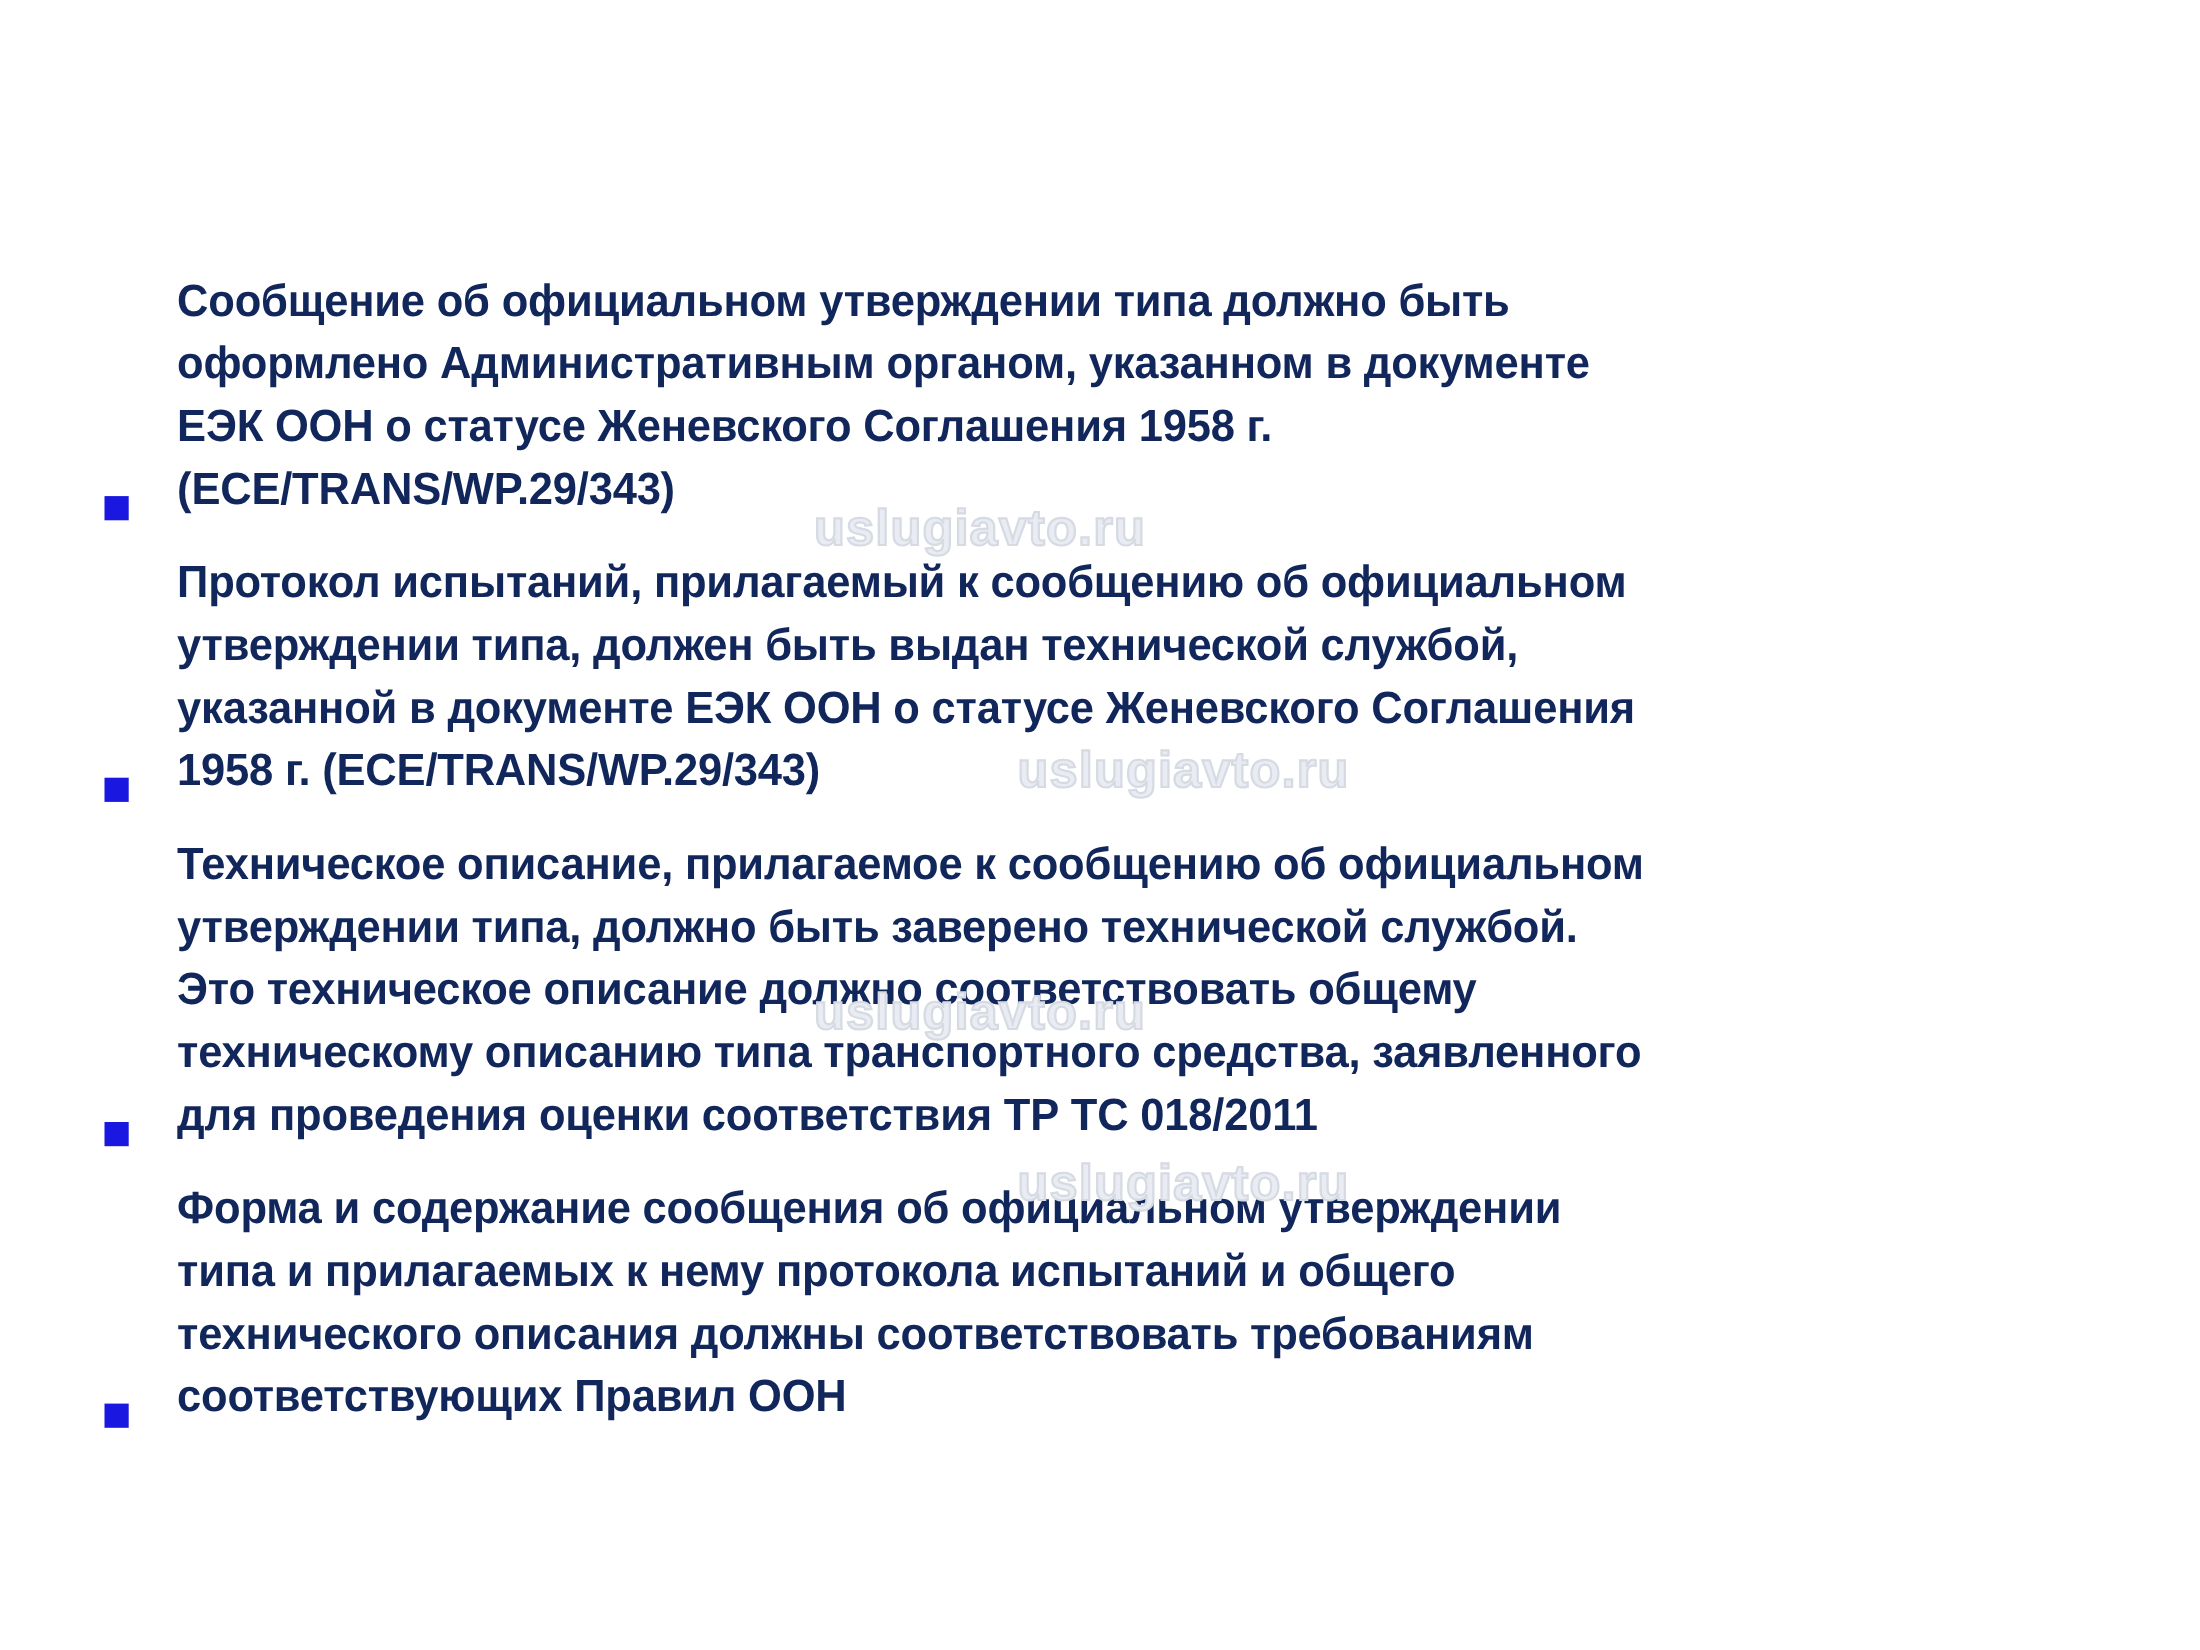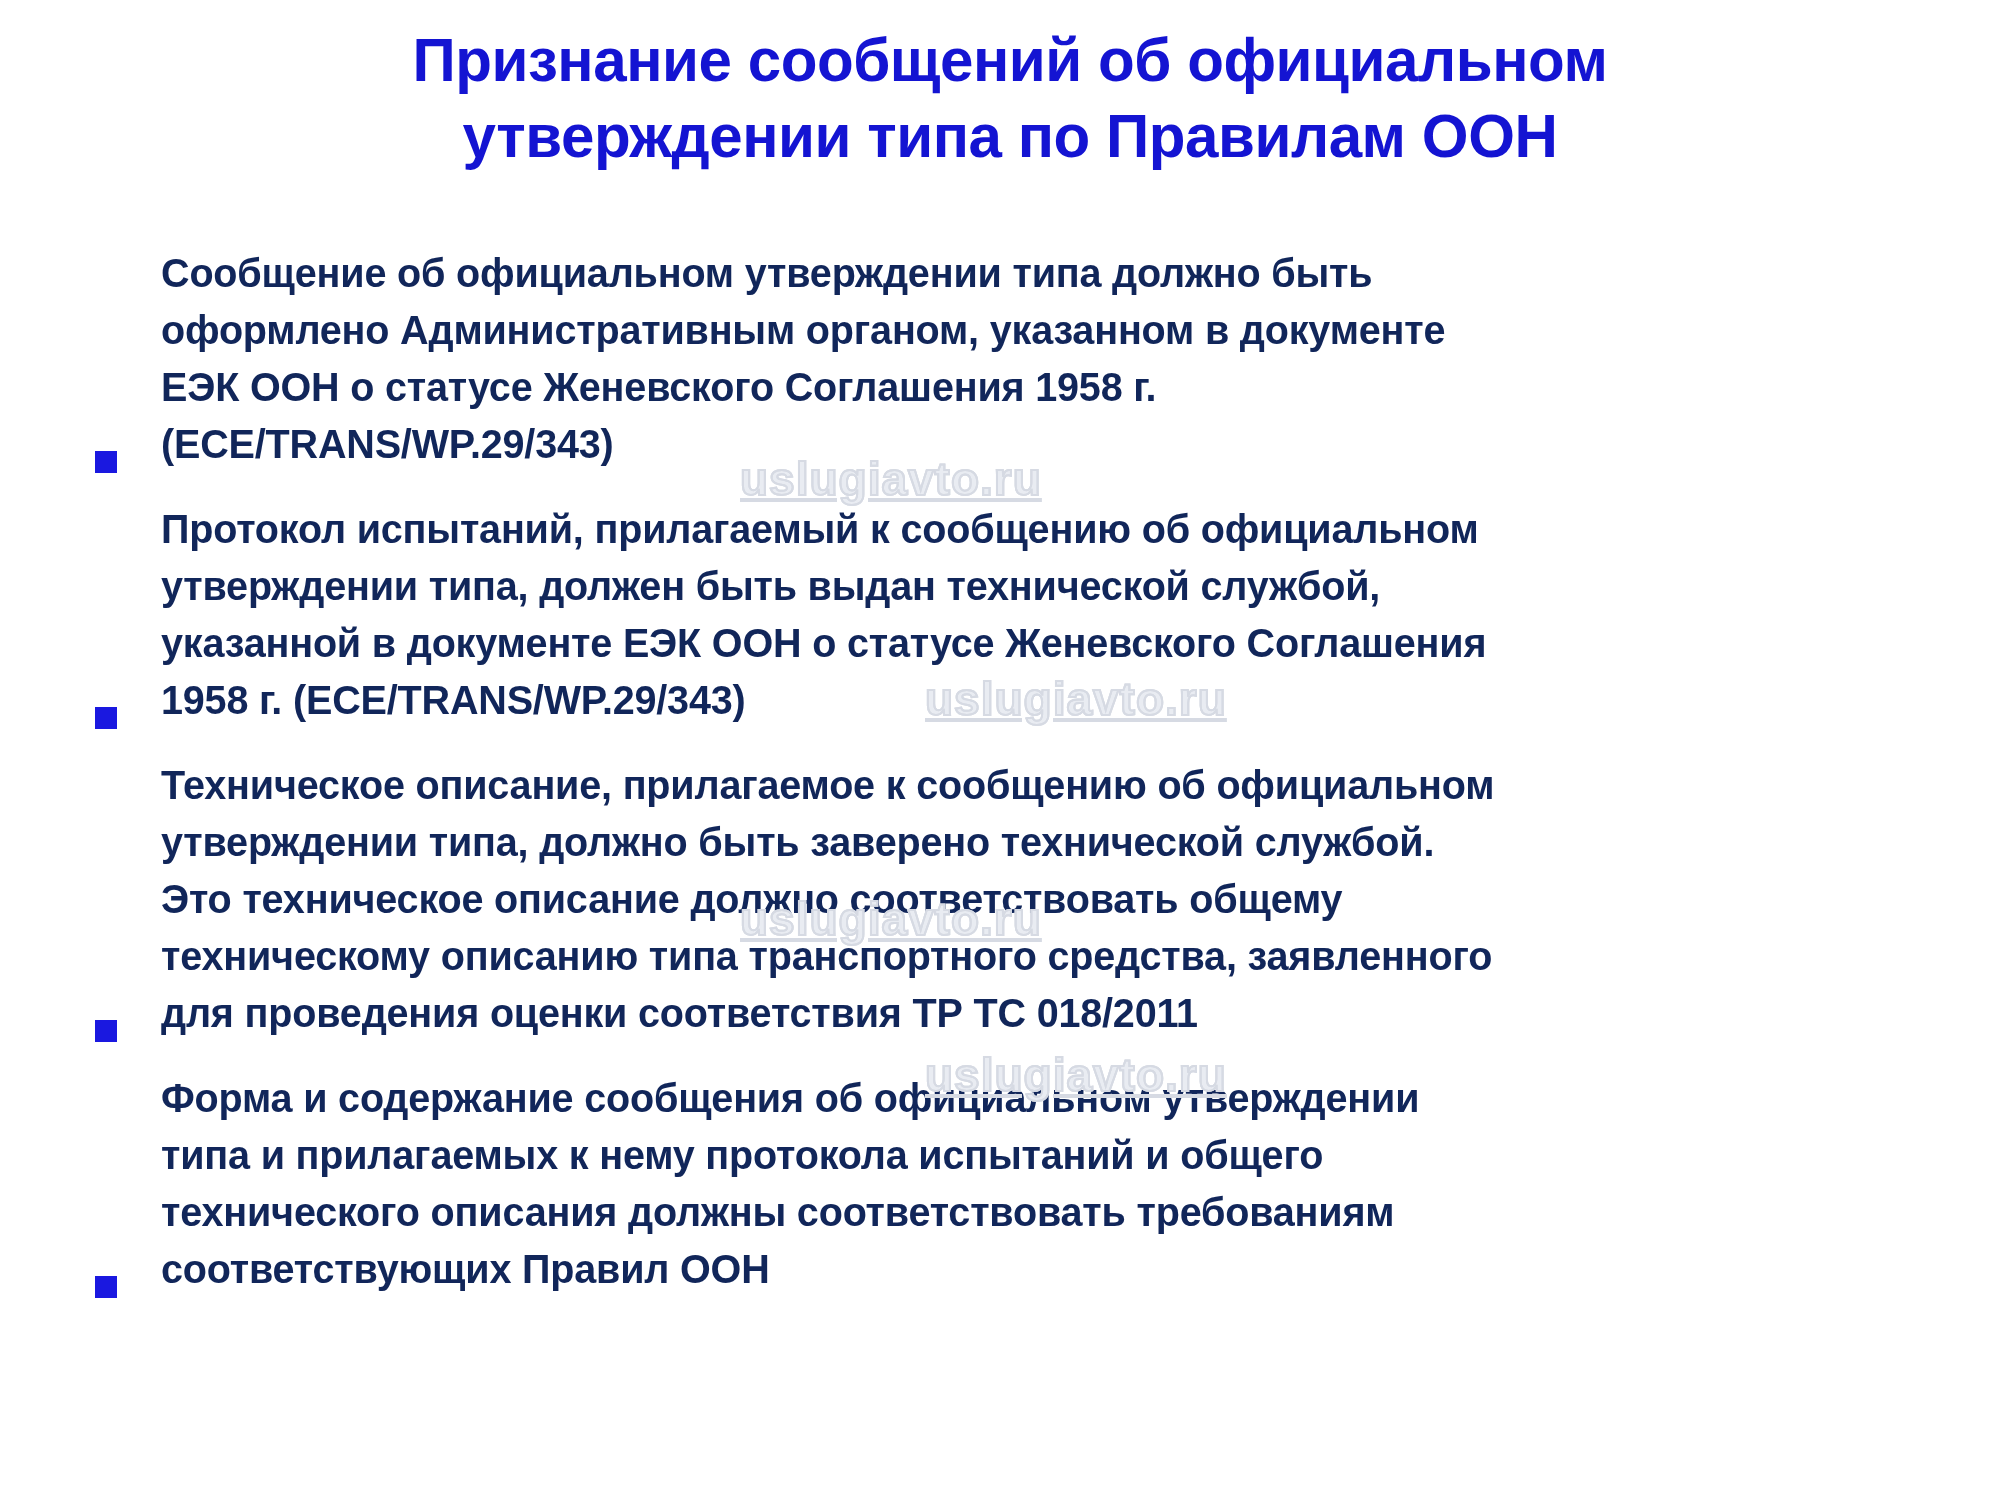--- a/index.html
+++ b/index.html
@@ -82,36 +82,31 @@
     position: absolute;
     font-weight: bold;
     font-size: 46px;
     letter-spacing: 1px;
     color: rgba(255,255,255,0);
     -webkit-text-stroke: 2px #d6dae3;
     text-shadow: 0 0 0 #e9ecf2;
     white-space: nowrap;
     pointer-events: none;
     user-select: none;
-    text-decoration: underline;
   }
   .wm-1 { left: 740px; top: 452px; }
   .wm-2 { left: 925px; top: 672px; }
   .wm-3 { left: 740px; top: 892px; }
   .wm-4 { left: 925px; top: 1048px; }
 </style>
 </head>
 <body>
 
 <div class="slide">
 
-  <div class="title-block">
-    <div class="title-line">Признание сообщений об официальном</div>
-    <div class="title-line">утверждении типа по Правилам ООН</div>
-  </div>
 
   <div class="bullets">
 
     <div class="bullet-item">
       <span class="bullet-marker"></span>
       <div class="bullet-text">
         <span class="ln">Сообщение об официальном утверждении типа должно быть</span>
         <span class="ln">оформлено Административным органом, указанном в документе</span>
         <span class="ln">ЕЭК ООН о статусе Женевского Соглашения 1958 г.</span>
         <span class="ln">(ECE/TRANS/WP.29/343)</span>

